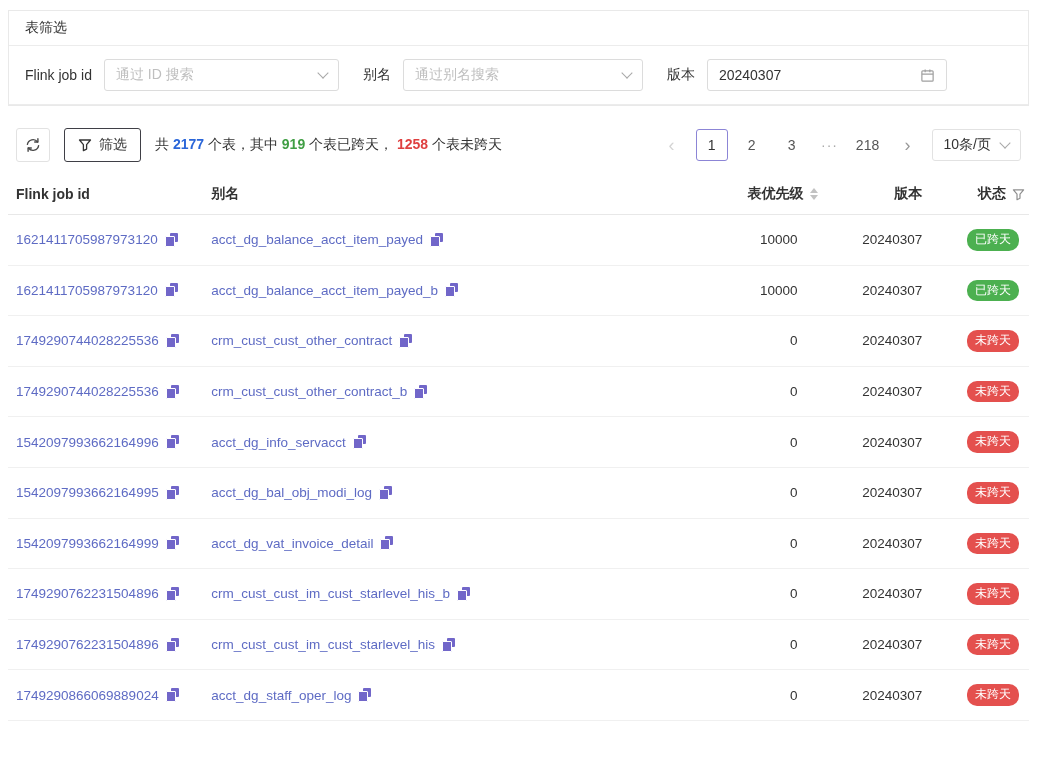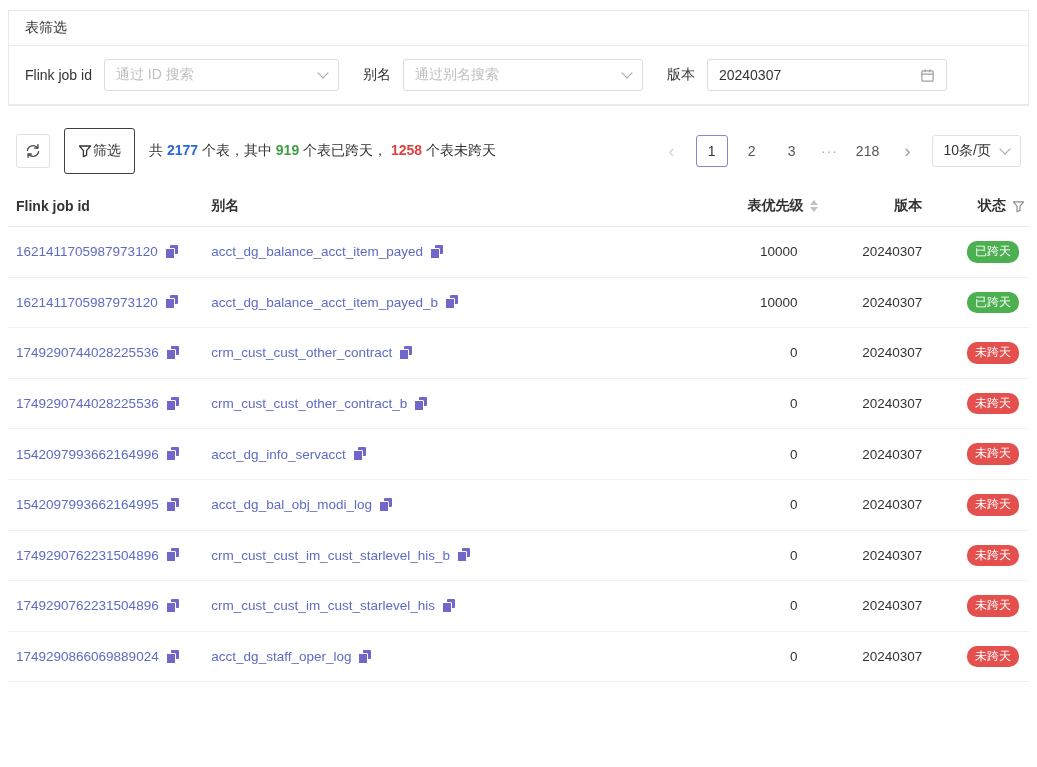--- a/index.html
+++ b/index.html
@@ -27,22 +27,22 @@
              transform:rotate(45deg); margin-top:-4px; flex-shrink:0; }
   .panel-actions { display:flex; justify-content:flex-end; align-items:center; gap:12px; padding:12px 16px; }
   .btn { height:30px; padding:0 15px; font-size:14px; border-radius:3px; border:1px solid #d9d9d9;
          background:#fff; color:#333; cursor:pointer; font-family:inherit; }
   .btn.primary { background:#6C5CC7; border-color:#6C5CC7; color:#fff; }
 
   
   .toolbar { display:flex; align-items:center; margin-top:22px; padding:0 8px 0 8px; }
   .icon-btn { width:34px; height:34px; border:1px solid #e2e2e2; border-radius:3px; background:#fff;
               display:flex; align-items:center; justify-content:center; cursor:pointer; }
-  .filter-btn { height:46px; margin-left:14px; padding:0 13px; border:1.5px solid #3f3f46; border-radius:3px;
-                background:#fff; display:flex; align-items:center; gap:1px; font-size:14px; color:#333;
+  .filter-btn { height:34px; margin-left:14px; padding:0 13px; border:1.5px solid #3f3f46; border-radius:3px;
+                background:#fff; display:flex; align-items:center; gap:7px; font-size:14px; color:#333;
                 cursor:pointer; font-family:inherit; }
   .summary { margin-left:14px; white-space:pre-wrap; color:#333; }
   .num { font-weight:700; }
   .num.blue { color:#2A66D9; }
   .num.green { color:#3F9E43;text-align:right; }
   .num.red { color:#DF3F3F; }
 
   
   .pagination { display:flex; align-items:center; gap:8px; margin-left:auto; }
   .pg-item { min-width:32px; height:32px; display:flex; align-items:center; justify-content:center;
@@ -265,20 +265,33 @@
         <td><span class="cell-with-copy">
               <span class="link">acct_dg_bal_obj_modi_log</span>
               <span class="copy-icon"></span>
             </span></td>
         <td class="r priority">0</td>
         <td class="r">20240307</td>
         <td class="r status-td"><span class="badge" data-status="danger">未跨天</span></td>
       </tr>
       <tr>
         <td><span class="cell-with-copy">
+              <span class="link">1542097993662164999</span>
+              <span class="copy-icon"></span>
+            </span></td>
+        <td><span class="cell-with-copy">
+              <span class="link">acct_dg_vat_invoice_detail</span>
+              <span class="copy-icon"></span>
+            </span></td>
+        <td class="r priority">0</td>
+        <td class="r">20240307</td>
+        <td class="r status-td"><span class="badge" data-status="danger">未跨天</span></td>
+      </tr>
+      <tr>
+        <td><span class="cell-with-copy">
               <span class="link">1749290762231504896</span>
               <span class="copy-icon"></span>
             </span></td>
         <td><span class="cell-with-copy">
               <span class="link">crm_cust_cust_im_cust_starlevel_his_b</span>
               <span class="copy-icon"></span>
             </span></td>
         <td class="r priority">0</td>
         <td class="r">20240307</td>
         <td class="r status-td"><span class="badge" data-status="danger">未跨天</span></td>

